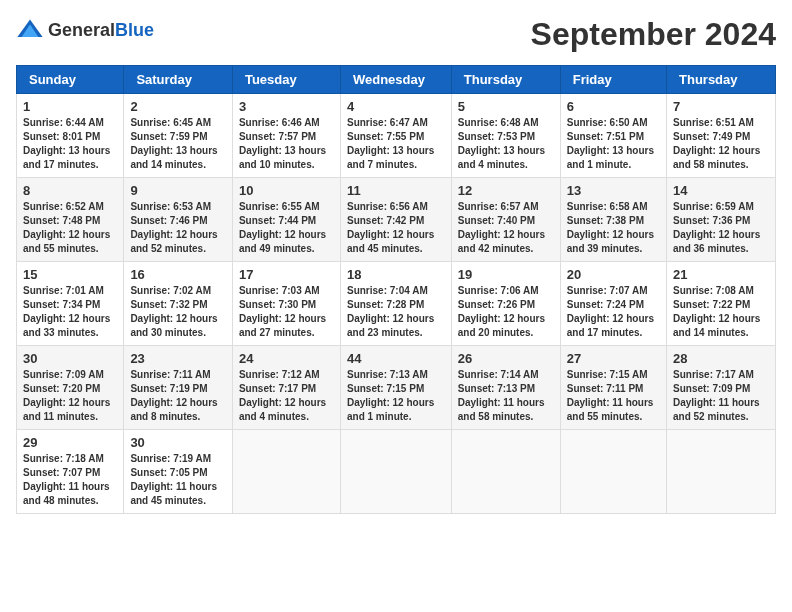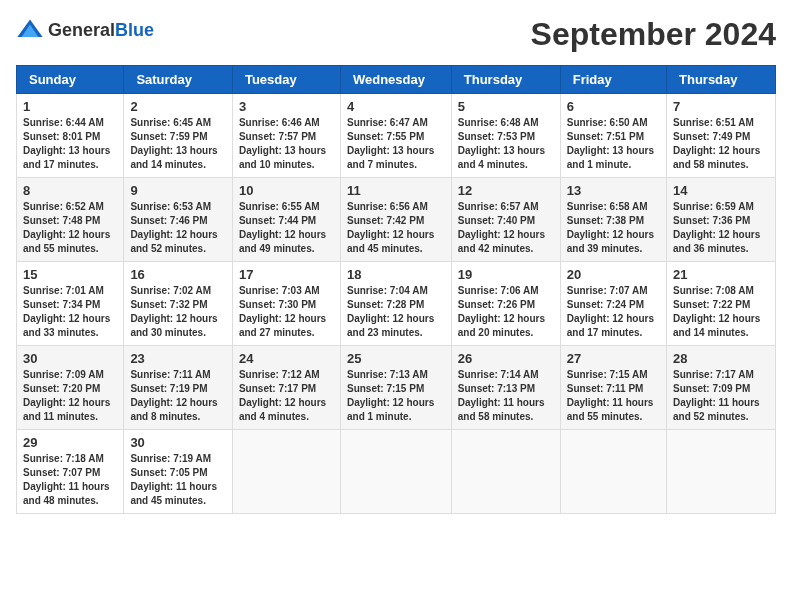--- a/index.html
+++ b/index.html
@@ -217,21 +217,21 @@
       </td>
         <td>
         <span class="day-number">23</span>
         <span class="day-info">Sunrise: 7:11 AM<br>Sunset: 7:19 PM<br>Daylight: 12 hours and 8 minutes.</span>
       </td>
         <td>
         <span class="day-number">24</span>
         <span class="day-info">Sunrise: 7:12 AM<br>Sunset: 7:17 PM<br>Daylight: 12 hours and 4 minutes.</span>
       </td>
         <td>
-        <span class="day-number">25</span>
+        <span class="day-number">44</span>
         <span class="day-info">Sunrise: 7:13 AM<br>Sunset: 7:15 PM<br>Daylight: 12 hours and 1 minute.</span>
       </td>
         <td>
         <span class="day-number">26</span>
         <span class="day-info">Sunrise: 7:14 AM<br>Sunset: 7:13 PM<br>Daylight: 11 hours and 58 minutes.</span>
       </td>
         <td>
         <span class="day-number">27</span>
         <span class="day-info">Sunrise: 7:15 AM<br>Sunset: 7:11 PM<br>Daylight: 11 hours and 55 minutes.</span>
       </td>

